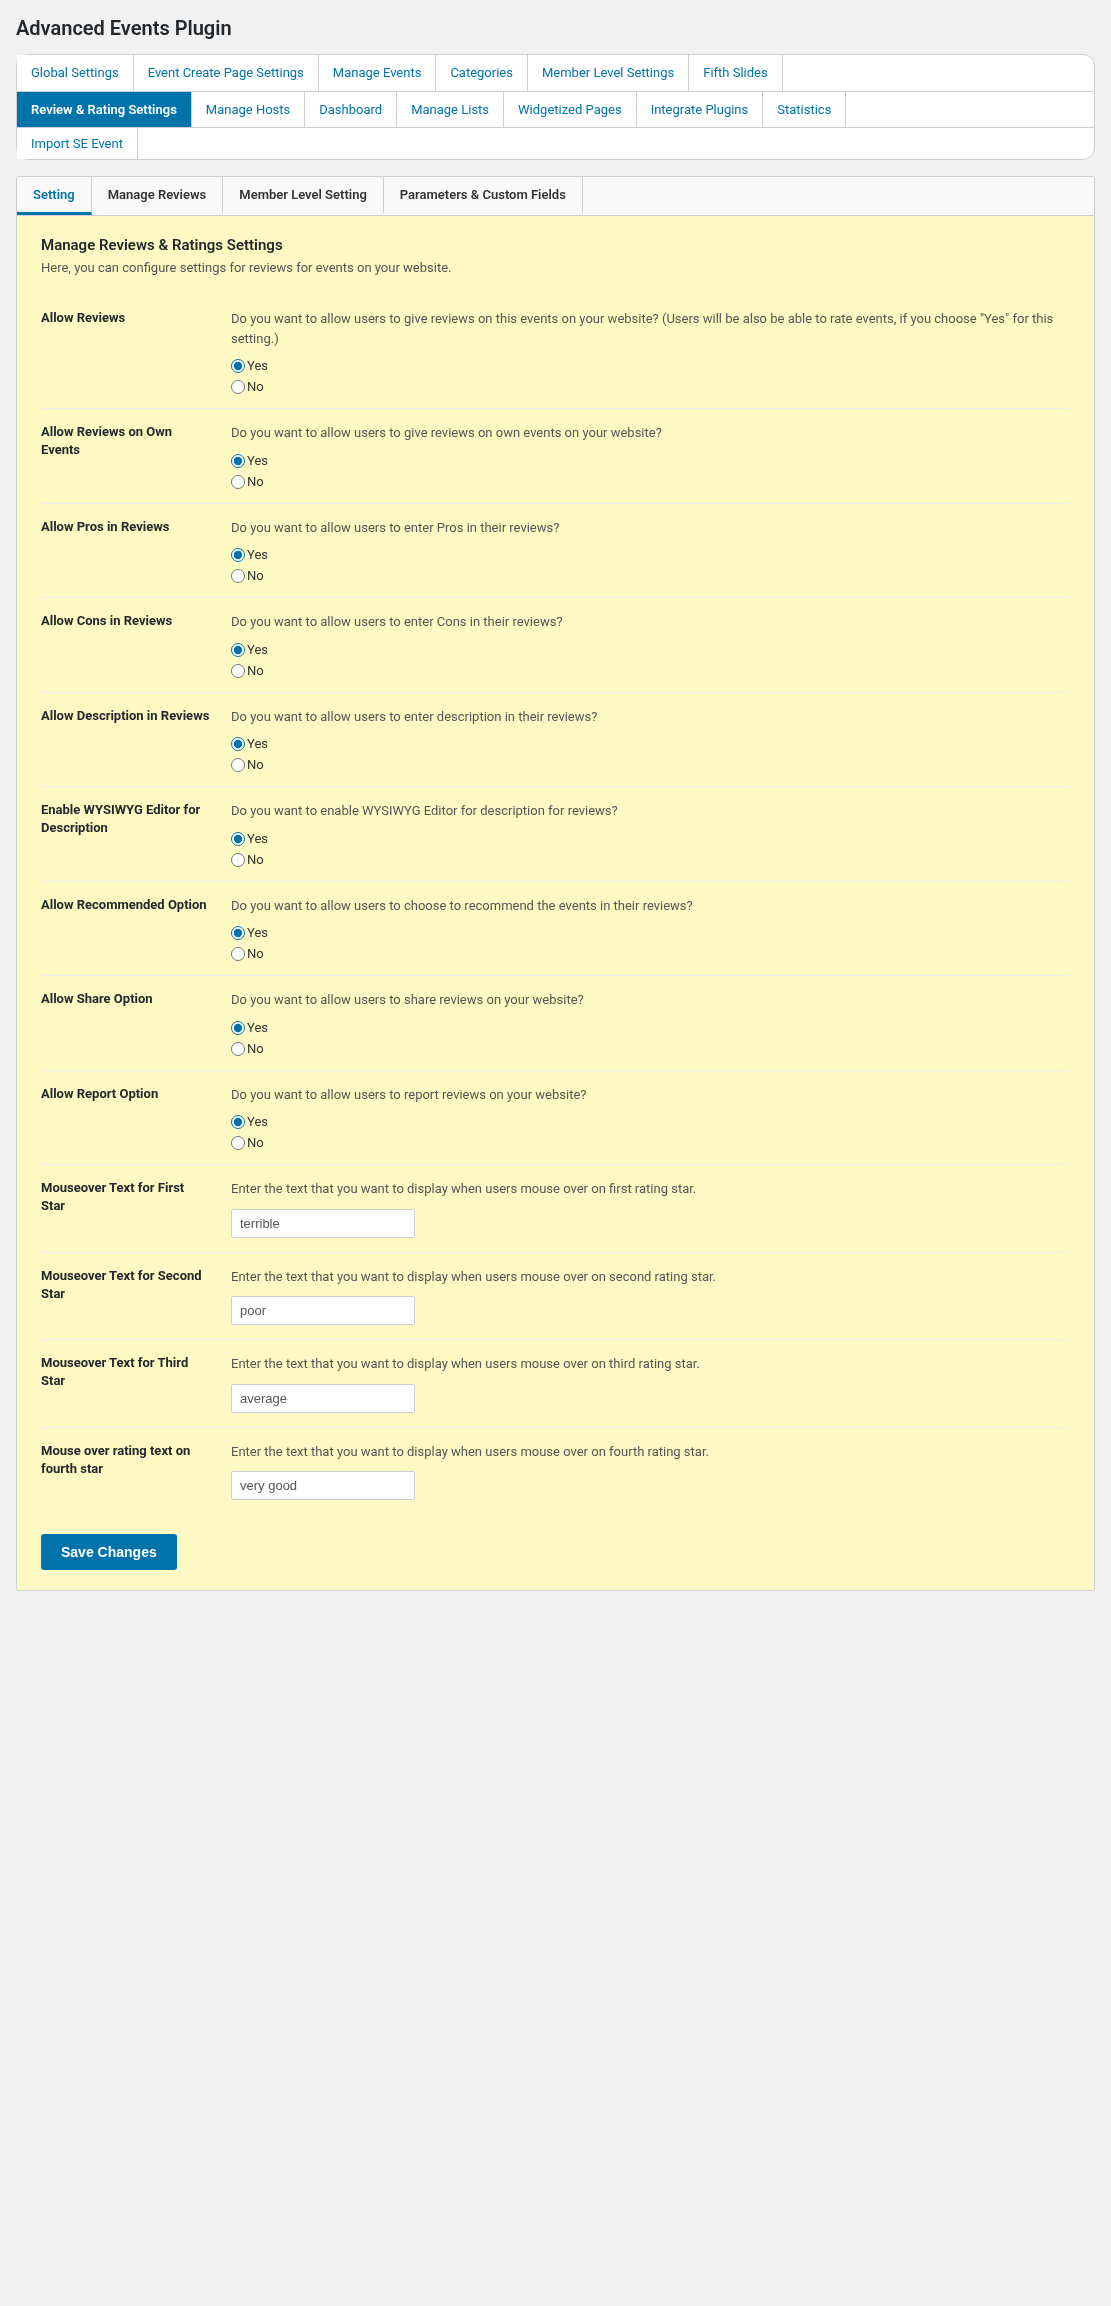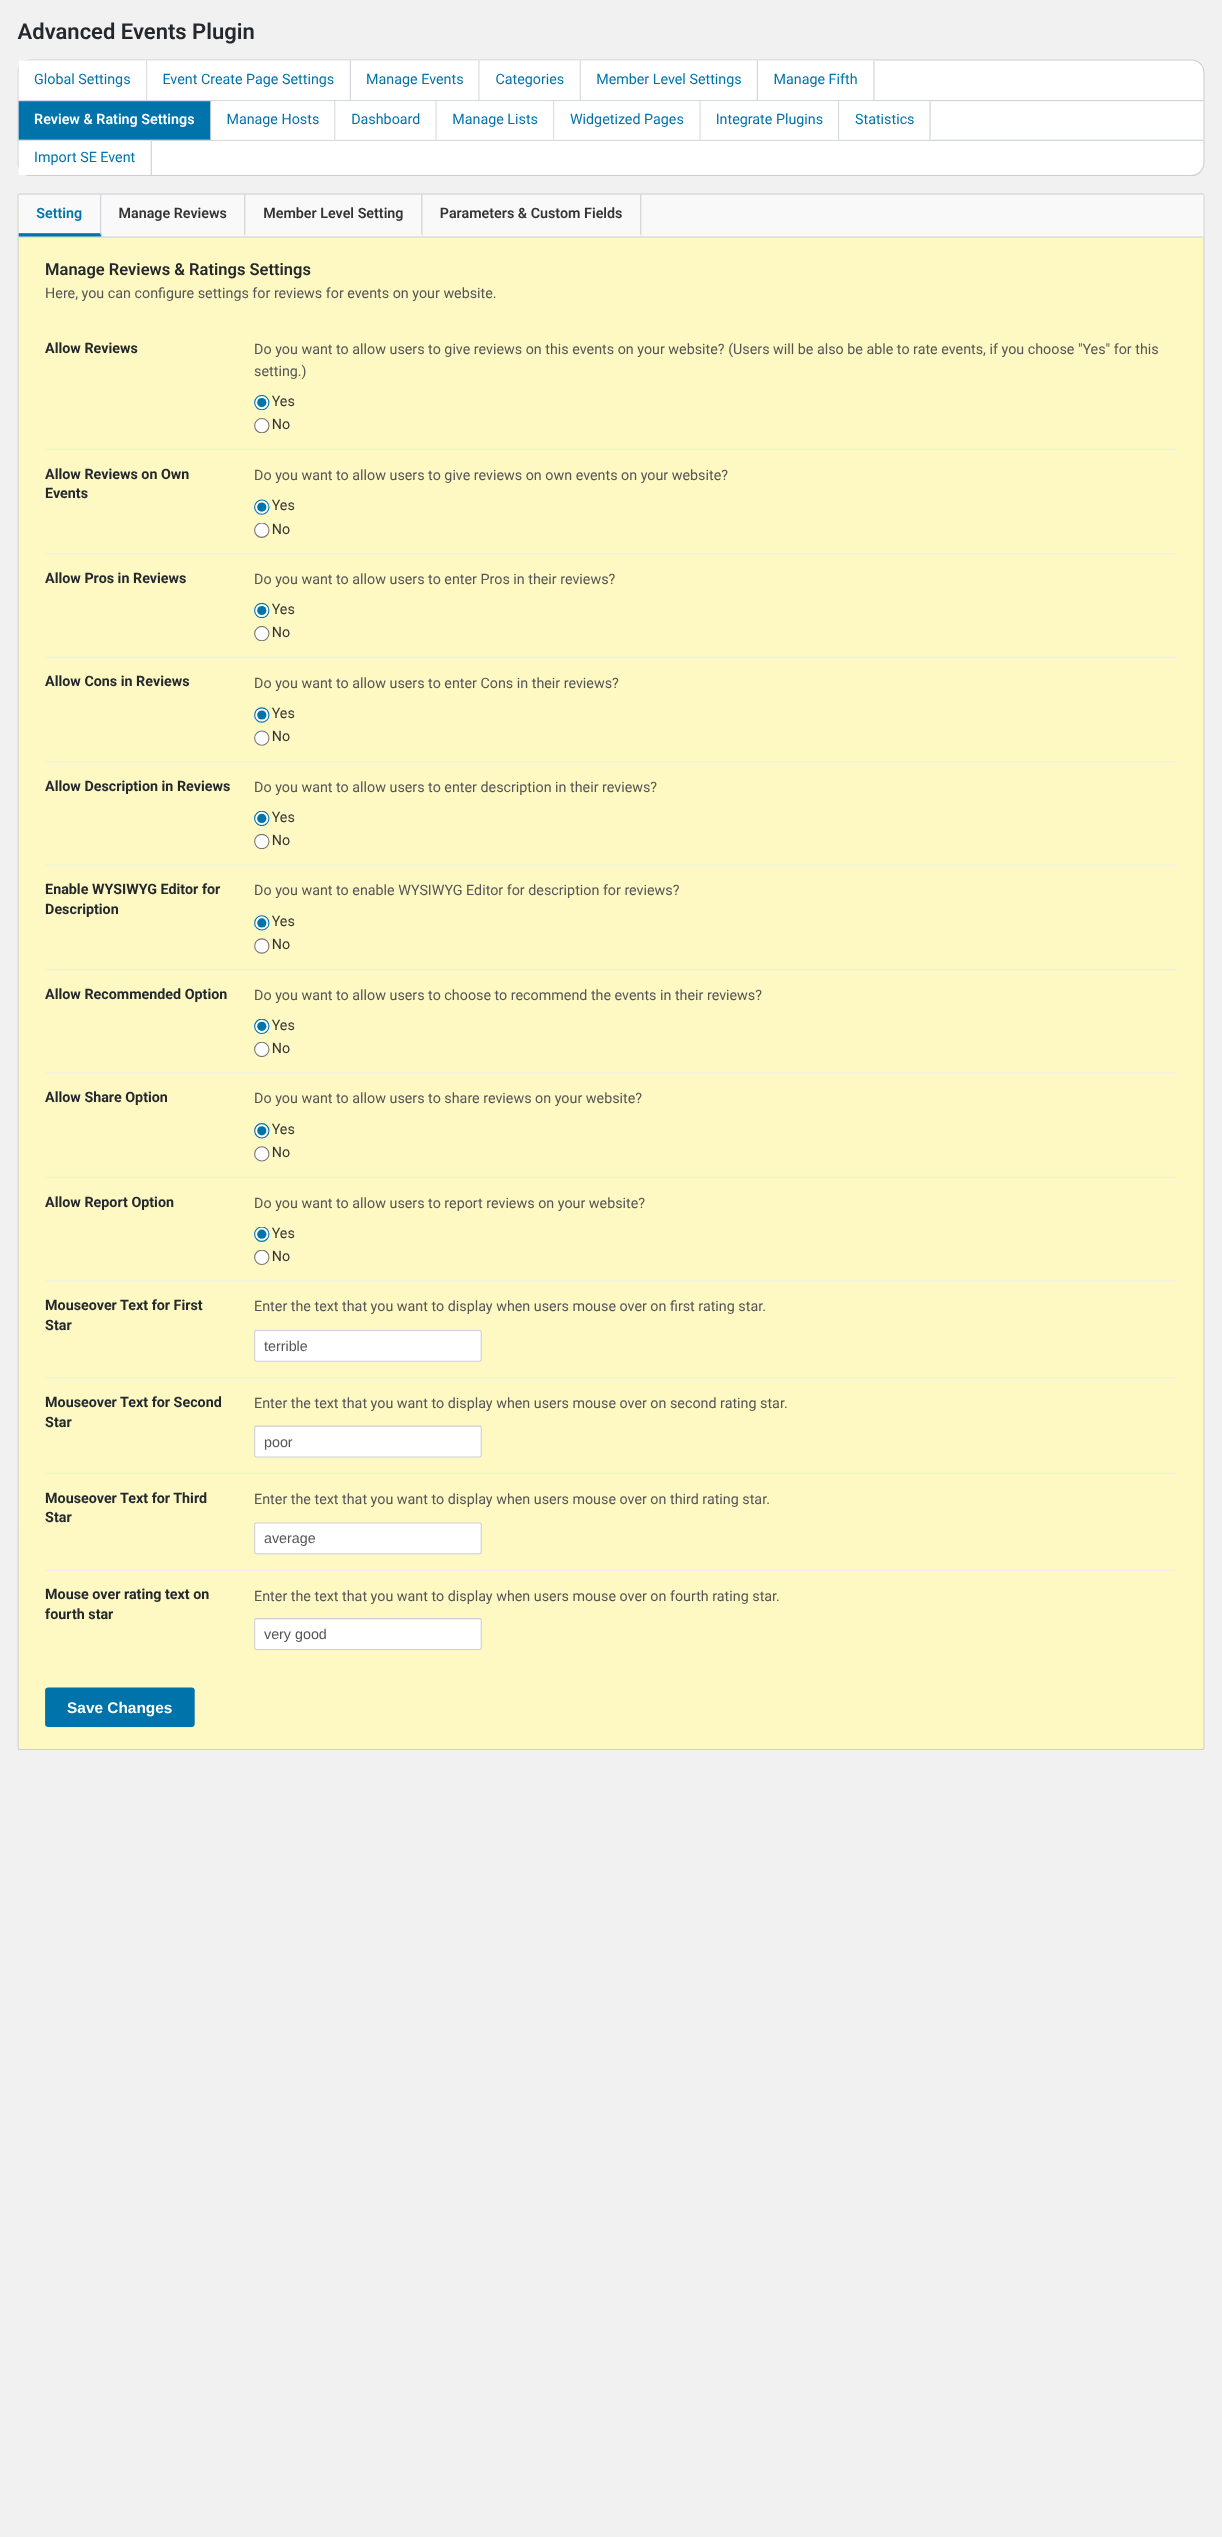--- a/index.html
+++ b/index.html
@@ -132,21 +132,21 @@
       gap: 2px;
       cursor: pointer;
       color: #333;
     }
     .radio-label input[type="radio"] {
       accent-color: #0073aa;
       width: 14px;
       height: 14px;
     }
     .text-input {
-      width: 207px;
+      width: 184px;
       padding: 6px 8px;
       border: 1px solid #ccd0d4;
       border-radius: 2px;
       font-size: 13px;
       color: #555;
       margin-top: 6px;
       display: block;
     }
 
     .save-btn {
@@ -168,21 +168,21 @@
   <h1 class="page-title">Advanced Events Plugin</h1>
 
   <div class="nav-tabs-wrap">
     <div class="nav-tabs">
 
     <div class="nav-tab">Global Settings</div>
         <div class="nav-tab">Event Create Page Settings</div>
         <div class="nav-tab">Manage Events</div>
         <div class="nav-tab">Categories</div>
         <div class="nav-tab">Member Level Settings</div>
-        <div class="nav-tab">Manage Fifth</div>
+        <div class="nav-tab">Fifth Slides</div>
       </div>
     <div class="nav-tabs-row2">
 
     <div class="nav-tab active">Review &amp; Rating Settings</div>
         <div class="nav-tab">Manage Hosts</div>
         <div class="nav-tab">Dashboard</div>
         <div class="nav-tab">Manage Lists</div>
         <div class="nav-tab">Widgetized Pages</div>
         <div class="nav-tab">Integrate Plugins</div>
         <div class="nav-tab">Statistics</div>

